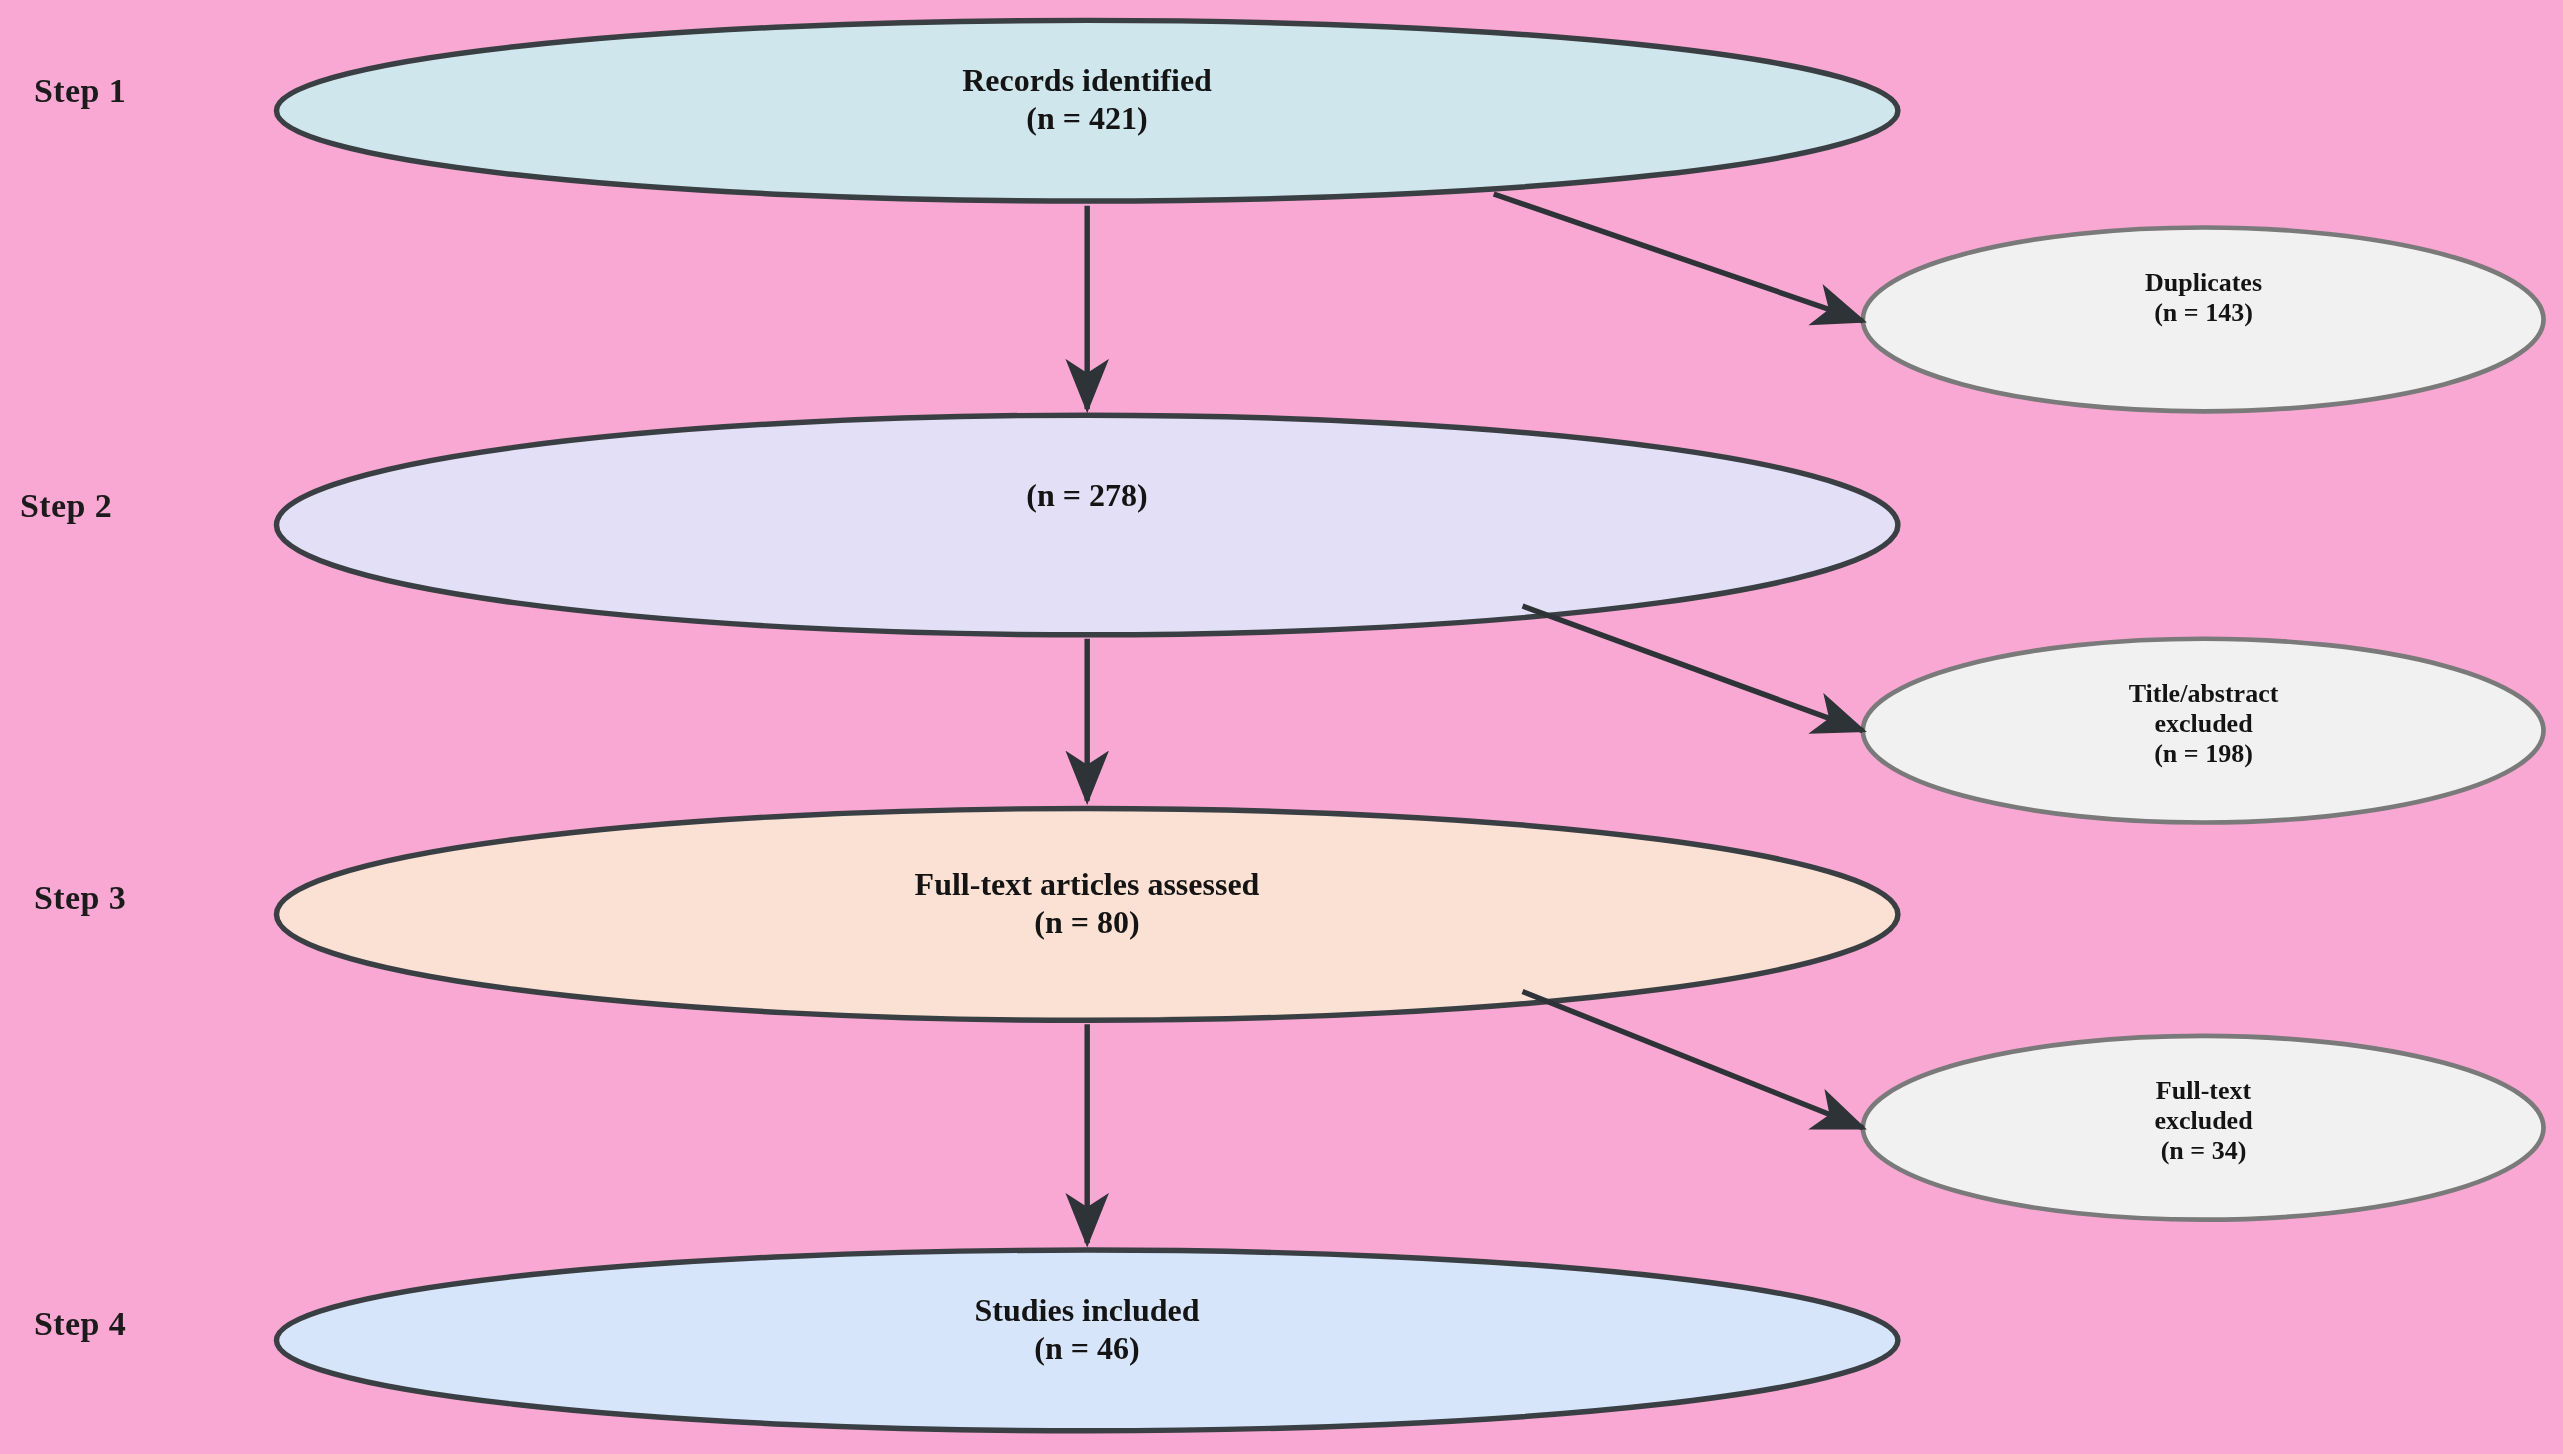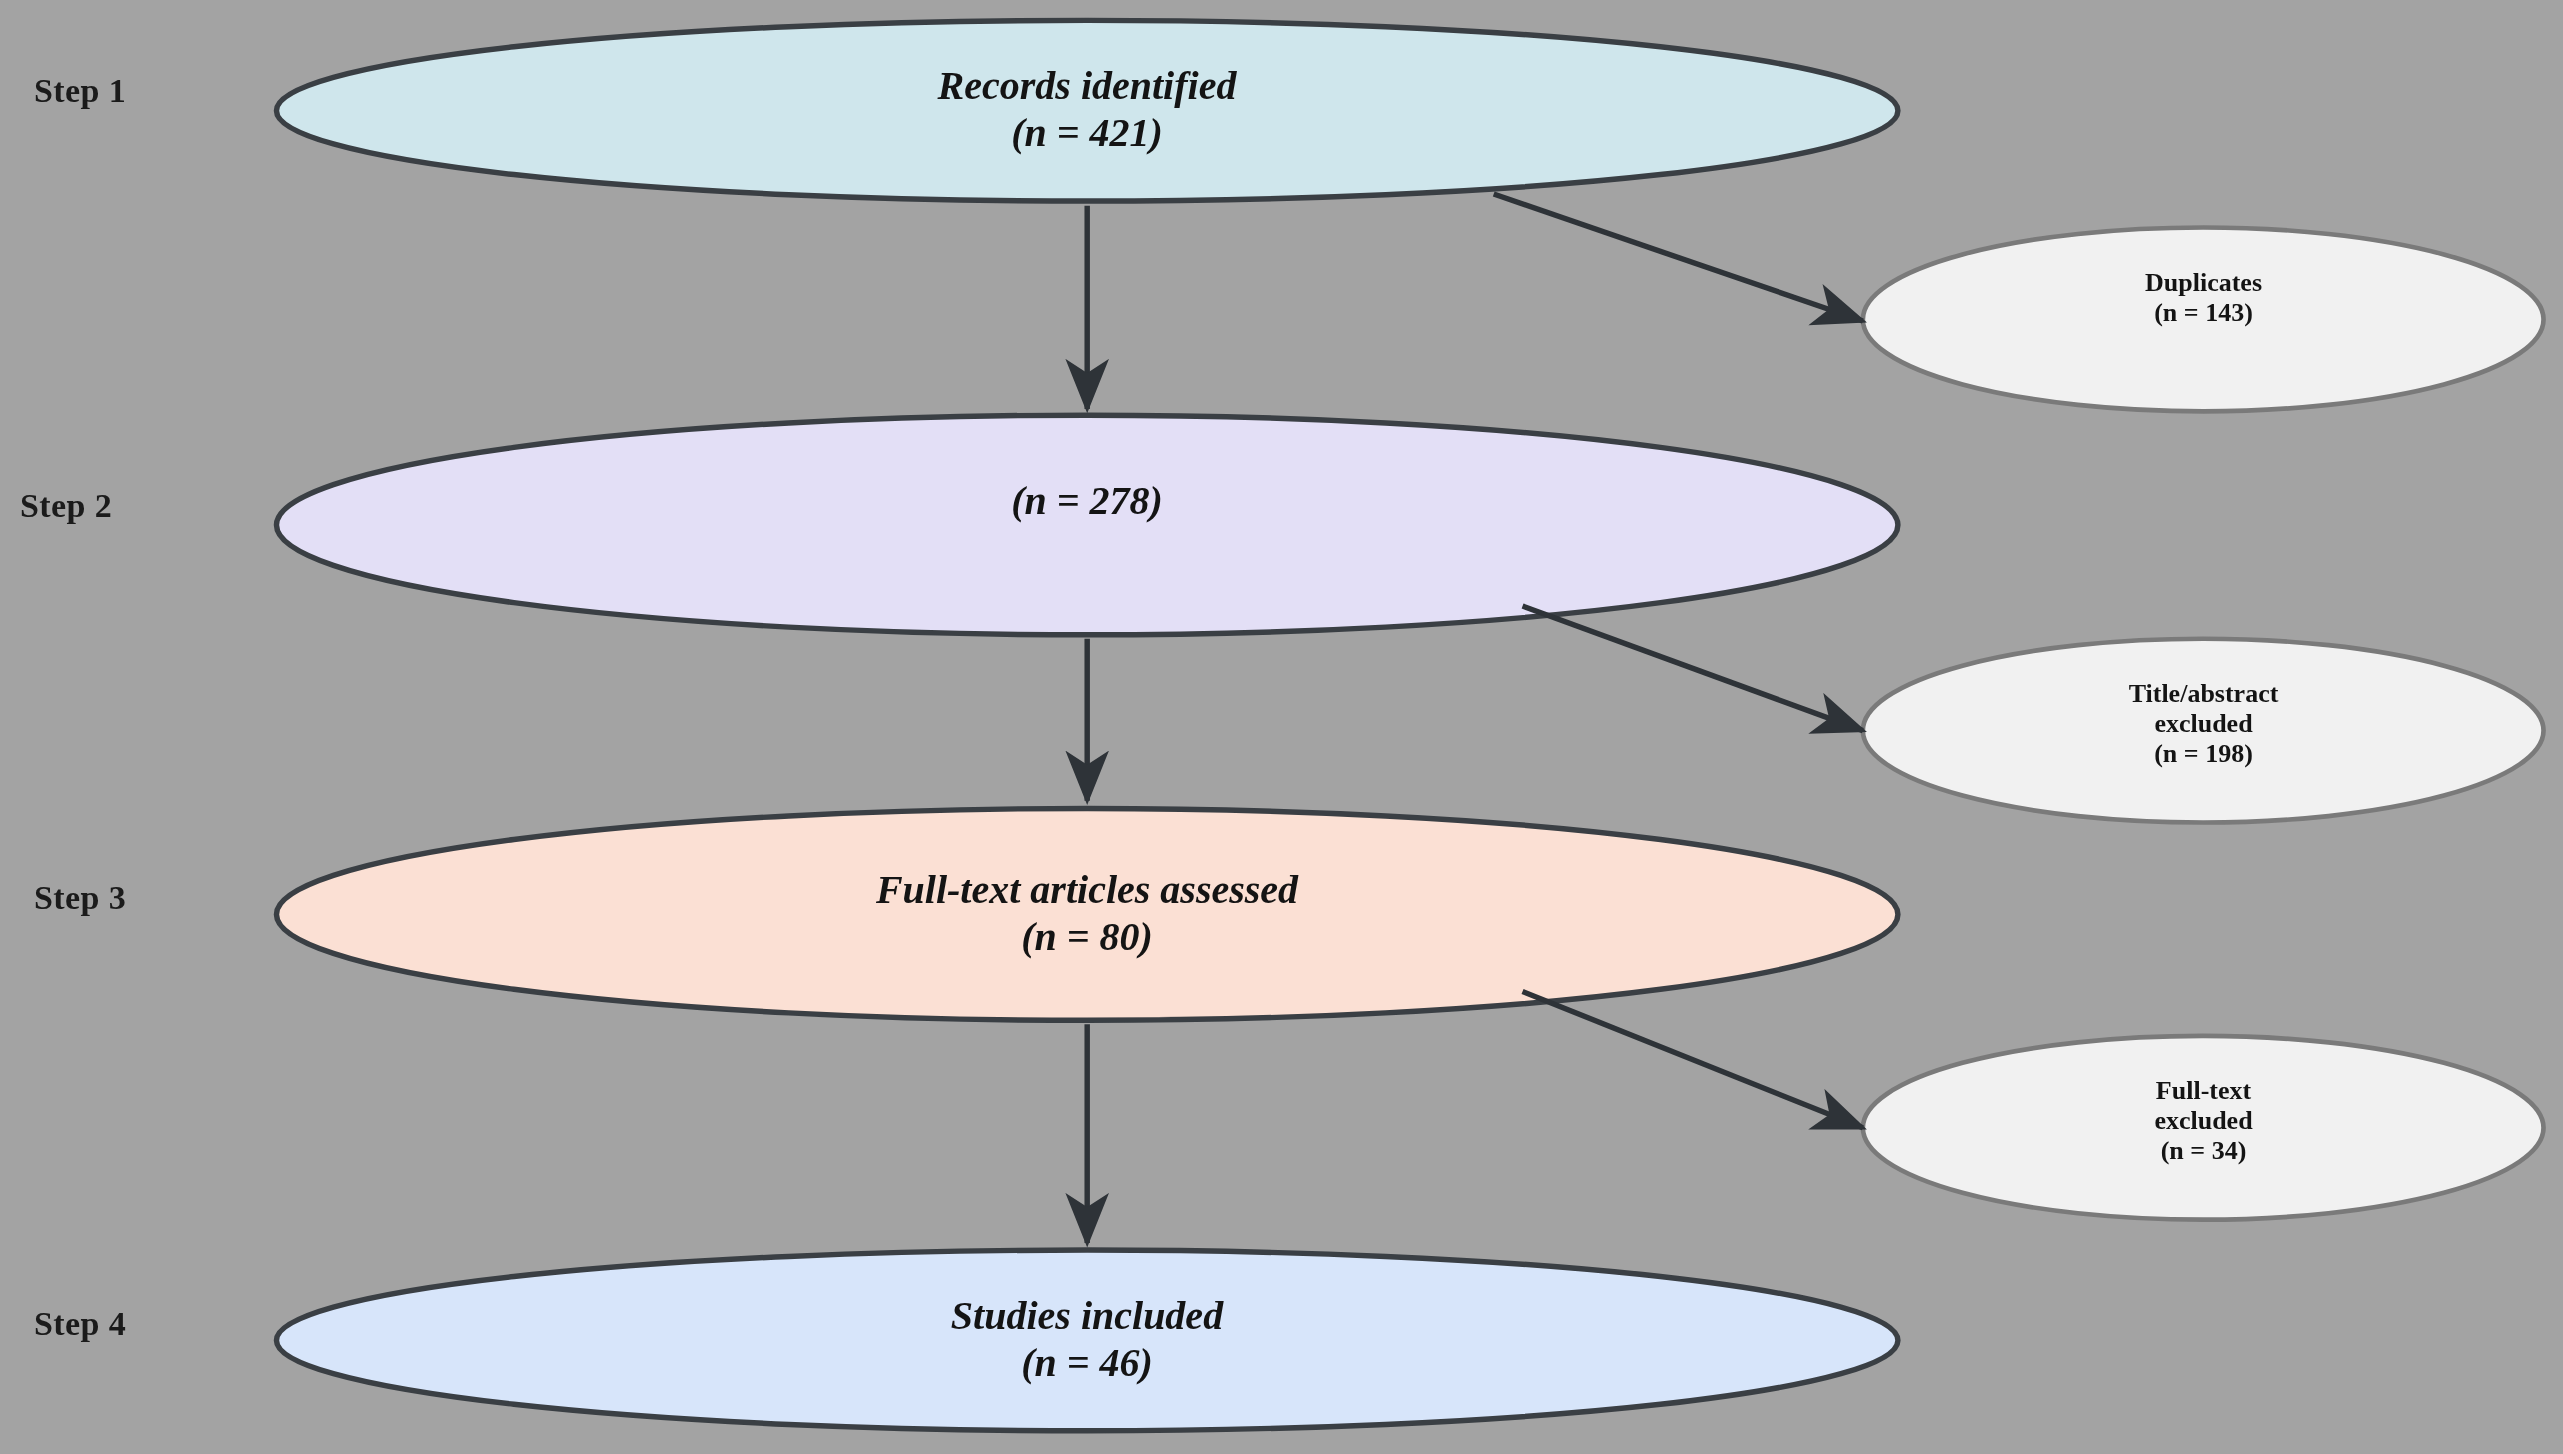--- a/index.html
+++ b/index.html
@@ -39,32 +39,31 @@
     position: absolute;
     text-align: center;
     font-family: "Liberation Serif", "DejaVu Serif", serif;
     font-weight: bold;
     color: #141414;
     line-height: 1.18;
     white-space: nowrap;
     pointer-events: none;
   }
   .main-text {
-    font-size: 40px;
-    font-style: italic;
+    font-size: 32px;
   }
   .side-text {
     font-size: 26px;
     line-height: 1.16;
   }
 </style>
 </head>
 <body>
 
-<div id="canvas" style="background: #a3a3a3;">
+<div id="canvas" style="background: #f9a8d4;">
 
   <svg class="layer" viewBox="0 0 3291 1868">
     <defs>
       <marker id="arrowhead" markerWidth="12" markerHeight="12" refX="9.2" refY="4" orient="auto" markerUnits="strokeWidth">
         <path d="M0,0 L10,4 L0,8 L2.6,4 Z" fill="#2e3338"></path>
       </marker>
     </defs>
 
     <ellipse cx="1396" cy="142" rx="1041" ry="116" fill="#cfe6ec" stroke="#3a3f44" stroke-width="7"></ellipse>
 

